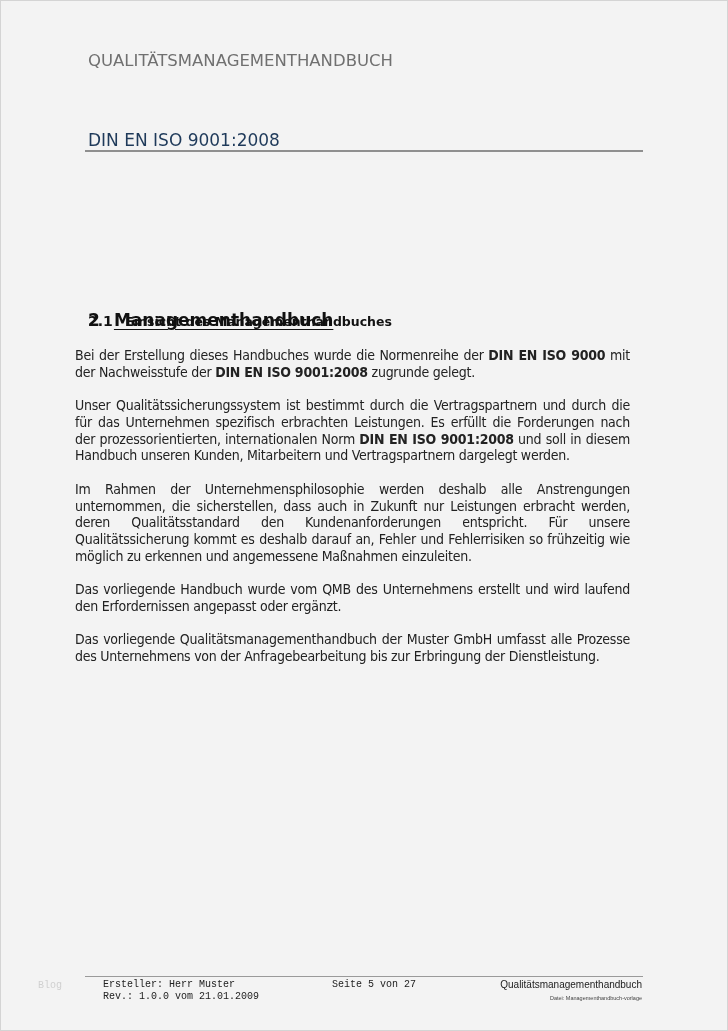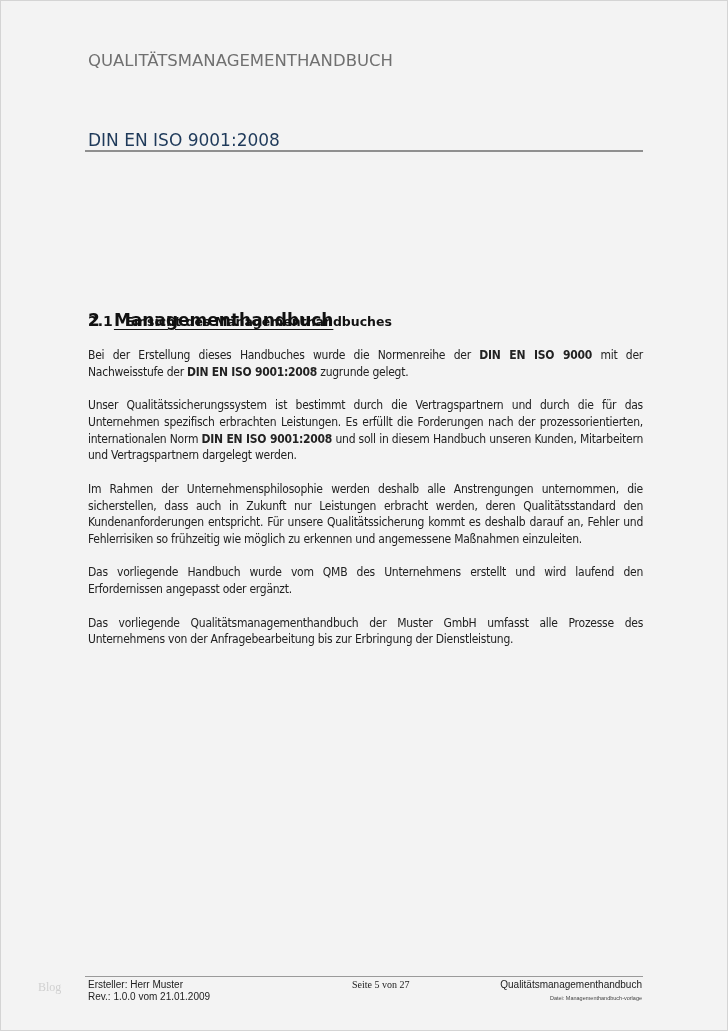--- a/index.html
+++ b/index.html
@@ -33,48 +33,48 @@
       font-size: 17px; color: #111; font-weight: bold; margin-top: 37px;
     }
     .chapter-heading .num { display: inline-block; width: 20px; }
     .chapter-heading .title { text-decoration: underline; text-underline-offset: 3px; }
     .section-heading {
       position: absolute; left: 88px; top: 313px;
       font-size: 12.5px; color: #111; font-weight: bold;
     }
     .section-heading .num { display: inline-block; width: 33px; font-size: 14px; }
     .body-text {
-      position: absolute; left: 88px; top: 347px; width: 555px;
-      font-size: 12px; line-height: 16.8px; color: #222;
+      position: absolute; left: 75px; top: 347px; width: 555px;
+      font-size: 14px; line-height: 16.8px; color: #222;
       text-align: justify;
       font-family: "DejaVu Sans Condensed", "DejaVu Sans", sans-serif;
       letter-spacing: -0.25px;
     }
     .body-text p { margin: 0 0 16.5px 0; }
     .body-text b { font-weight: bold; }
     .footer-rule {
       position: absolute; left: 85px; top: 976px; width: 558px; height: 1px;
       background: #9a9a9a;
     }
     .footer-left {
-      position: absolute; left: 88px; top: 979px;
-      font-family: Liberation Sans, sans-serif; font-size: 10px; line-height: 12px; color: #222;
+      position: absolute; left: 103px; top: 979px;
+      font-family: Liberation Mono, monospace; font-size: 10px; line-height: 12px; color: #222;
     }
     .footer-center {
-      position: absolute; left: 352px; top: 979px;
-      font-family: Liberation Serif, serif; font-size: 10px; color: #222;
+      position: absolute; left: 332px; top: 979px;
+      font-family: Liberation Mono, monospace; font-size: 10px; color: #222;
     }
     .footer-right {
       position: absolute; right: 86px; top: 979px; text-align: right;
       font-family: "Liberation Sans", sans-serif; font-size: 10px; line-height: 12px; color: #222;
     }
     .footer-right .file { font-size: 5.5px; color: #444; display: block; margin-top: 1px; }
     .watermark {
       position: absolute; left: 38px; top: 980px;
-      font-family: Liberation Serif, serif; font-size: 12px; color: #d0d0d0;
+      font-family: Liberation Mono, monospace; font-size: 10px; color: #d0d0d0;
     }
   </style>
 </head>
 <body>
 
 <div class="page-frame"></div>
 
 <div class="doc-title">QUALITÄTSMANAGEMENTHANDBUCH</div>
 
 <div class="standard-heading">DIN EN ISO 9001:2008</div>

